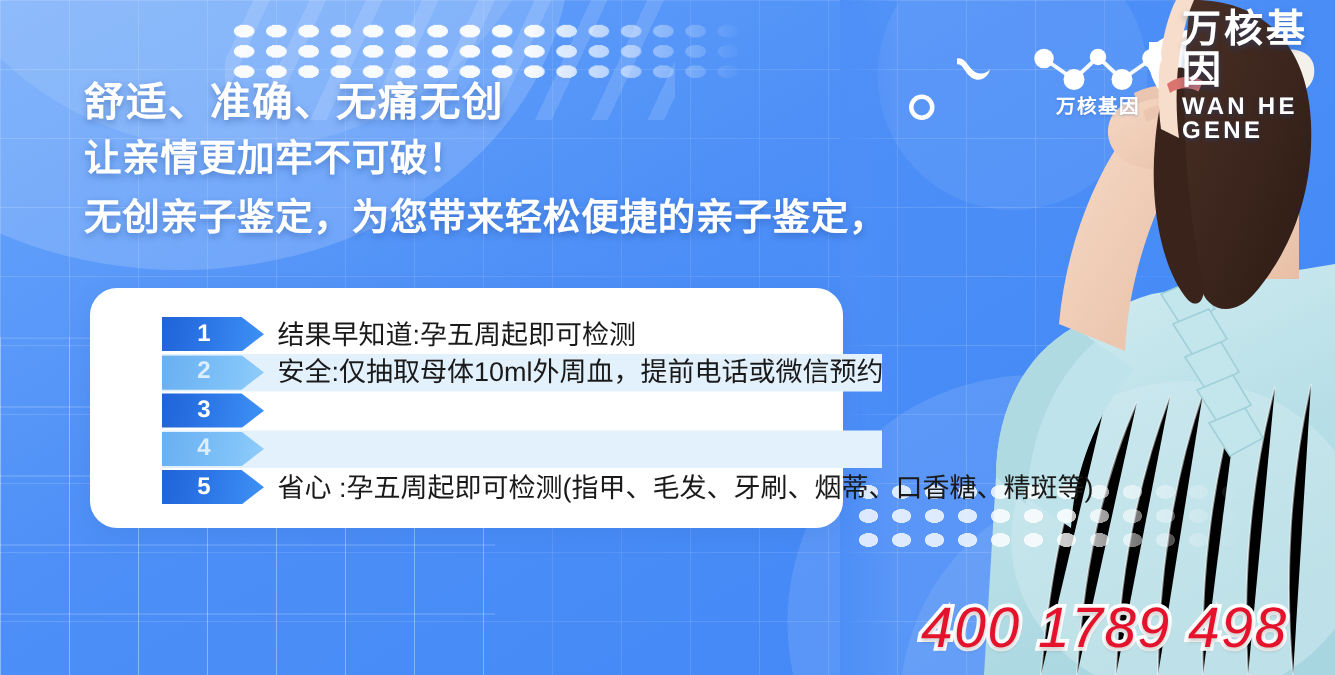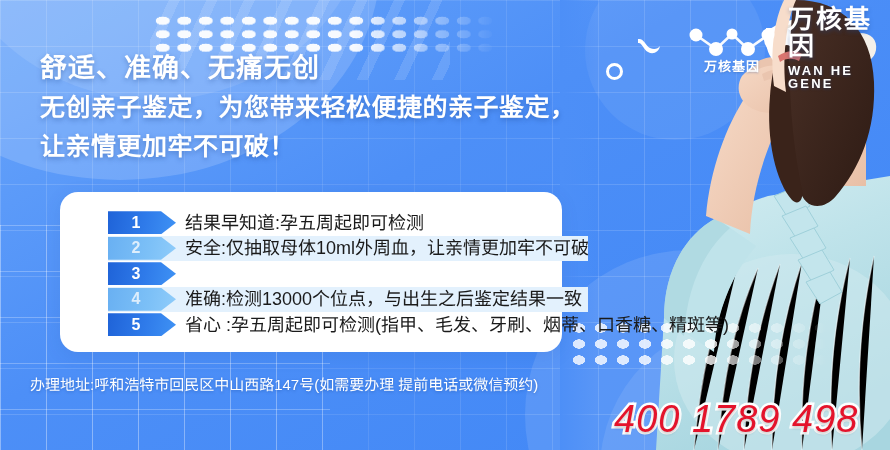--- a/index.html
+++ b/index.html
@@ -101,27 +101,27 @@
     position:absolute;left:0;right:0;bottom:-1px;text-align:center;
     color:#fff;font-size:13px;font-weight:bold;letter-spacing:1px;
     text-shadow:0 1px 2px rgba(40,80,150,.35);
   }
   .logo-text{line-height:1.05;}
   .logo-cn{
     color:#fff;font-size:26px;font-weight:bold;letter-spacing:2px;
     text-shadow:0 2px 4px rgba(30,70,140,.45);
   }
   .logo-en{
-    color:#fff;font-size:13px;font-weight:bold;letter-spacing:2.2px;
+    color:#fff;font-size:16px;font-weight:bold;letter-spacing:2.2px;
     margin-top:3px;text-shadow:0 1px 3px rgba(30,70,140,.45);
   }
 
   
   .headline{
-    position:absolute;left:40px;top:50px;z-index:6;
+    position:absolute;left:56px;top:50px;z-index:6;
     color:#ffffff;font-weight:bold;
     text-shadow:0 2px 5px rgba(25,65,140,.40);
   }
   .headline .hl{display:block;white-space:nowrap;}
   .hl-1{font-size:27px;line-height:37px;letter-spacing:1px;}
   .hl-2{font-size:25px;line-height:40px;letter-spacing:.5px;}
   .hl-3{font-size:25px;line-height:38px;letter-spacing:.5px;}
 
   
   .card{
@@ -283,56 +283,54 @@
       <div class="mark-cn">万核基因</div>
     </div>
     <div class="logo-text">
       <div class="logo-cn">万核基因</div>
       <div class="logo-en">WAN HE GENE</div>
     </div>
   </div>
 
   <div class="headline">
     <span class="hl hl-1">舒适、准确、无痛无创</span>
+    <span class="hl hl-3">让亲情更加牢不可破！</span>
     <span class="hl hl-2">无创亲子鉴定，为您带来轻松便捷的亲子鉴定，</span>
-    <span class="hl hl-3">让亲情更加牢不可破！</span>
   </div>
 
   <div class="card">
     <div class="rows">
 
       <div class="row odd">
         <div class="stripe"></div>
         <div class="badge">1</div>
         <div class="row-text">结果早知道:孕五周起即可检测</div>
       </div>
 
       <div class="row even">
         <div class="stripe"></div>
         <div class="badge">2</div>
-        <div class="row-text">安全:仅抽取母体10ml外周血，让亲情更加牢不可破</div>
+        <div class="row-text">安全:仅抽取母体10ml外周血，提前电话或微信预约</div>
       </div>
 
       <div class="row odd">
         <div class="stripe"></div>
         <div class="badge">3</div>
       </div>
 
       <div class="row even">
         <div class="stripe"></div>
         <div class="badge">4</div>
-        <div class="row-text">准确:检测13000个位点，与出生之后鉴定结果一致</div>
       </div>
 
       <div class="row odd">
         <div class="stripe"></div>
         <div class="badge">5</div>
         <div class="row-text">省心 :孕五周起即可检测(指甲、毛发、牙刷、烟蒂、口香糖、精斑等)</div>
       </div>
 
     </div>
   </div>
 
-  <div class="address">办理地址:呼和浩特市回民区中山西路147号(如需要办理 提前电话或微信预约)</div>
 
   <div class="phone">400 1789 498</div>
 
 </div>
 
 </body></html>

